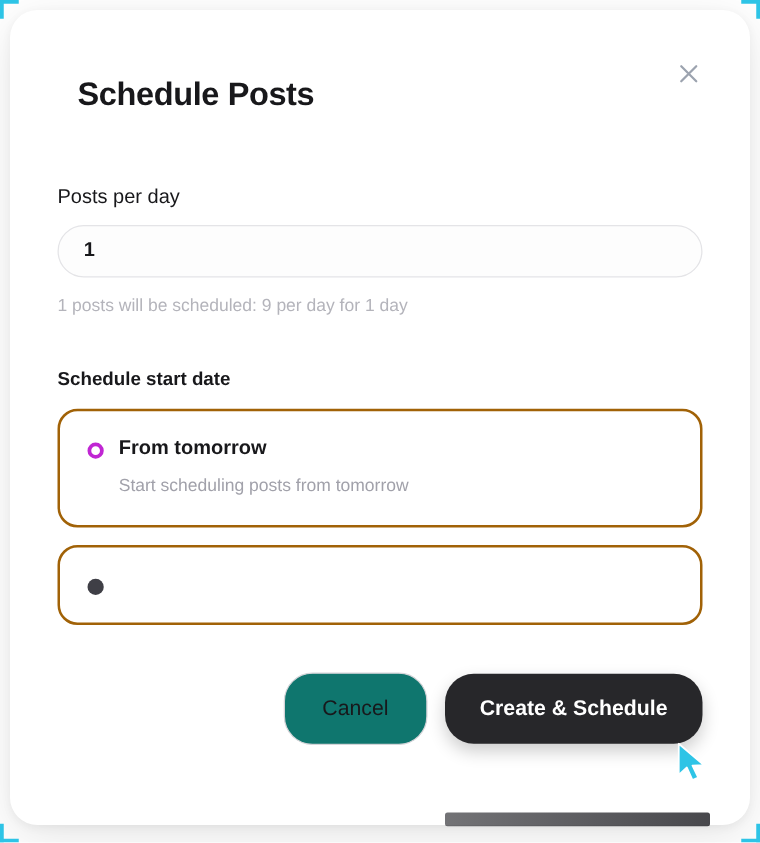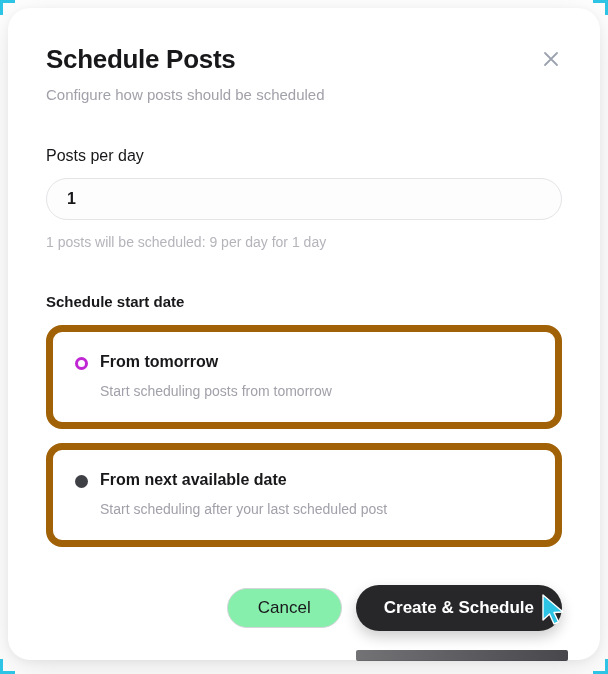--- a/index.html
+++ b/index.html
@@ -32,21 +32,21 @@
     display: flex;
     align-items: flex-start;
     justify-content: space-between;
   }
 
   .title {
     font-size: 26px;
     font-weight: bold;
     color: #18181b;
     letter-spacing: -0.3px;
-    margin: 0;
+    margin: 16px;
     line-height: 1.2;
   }
 
   .close-btn {
     width: 26px;
     height: 26px;
     display: flex;
     align-items: center;
     justify-content: center;
     cursor: pointer;
@@ -94,21 +94,21 @@
 
   .section-label {
     font-size: 15px;
     font-weight: bold;
     color: #18181b;
     margin-top: 43px;
   }
 
   .option-card {
     margin-top: 15px;
-    border: 7px solid #a16207;
+    border: 2px solid #a16207;
     border-radius: 16px;
     padding: 20px 22px 22px 22px;
     background: #fff;
     cursor: pointer;
     display: flex;
     align-items: flex-start;
     box-sizing: border-box;
   }
   .option-card.second { margin-top: 14px; }
 
@@ -144,33 +144,33 @@
 
   .footer {
     margin-top: 38px;
     display: flex;
     justify-content: flex-end;
     align-items: center;
     gap: 14px;
   }
 
   .btn-cancel {
-    height: 40px;
+    height: 58px;
     padding: 0 30px;
     border-radius: 23px;
     border: 1px solid #d4d4d8;
-    background: #86efac;
+    background: #0f766e;
     font-size: 17px;
     color: #18181b;
     font-family: "Liberation Sans", sans-serif;
     cursor: pointer;
   }
 
   .btn-primary {
-    height: 46px;
+    height: 56px;
     padding: 0 28px;
     border-radius: 23px;
     border: none;
     background: #27272a;
     color: #ffffff;
     font-size: 17px;
     font-weight: bold;
     font-family: "Liberation Sans", sans-serif;
     cursor: pointer;
     box-shadow: 0 6px 14px rgba(0,0,0,0.20);
@@ -215,44 +215,39 @@
 
   <div class="header-row">
     <h1 class="title">Schedule Posts</h1>
     <div class="close-btn">
       <svg width="20" height="20" viewBox="0 0 20 20" aria-hidden="true">
         <path d="M4 4 L16 16 M16 4 L4 16" stroke="#9ca3af" stroke-width="1.8" stroke-linecap="round" fill="none"></path>
       </svg>
     </div>
   </div>
 
-  <div class="subtitle">Configure how posts should be scheduled</div>
 
   <div class="field-label">Posts per day</div>
 
   <input class="text-input" type="text" value="1" style="">
 
   <div class="helper-text">1 posts will be scheduled: 9 per day for 1 day</div>
 
   <div class="section-label">Schedule start date</div>
 
   <div class="option-card">
     <span class="radio selected"></span>
     <div>
       <div class="option-title">From tomorrow</div>
       <div class="option-desc">Start scheduling posts from tomorrow</div>
     </div>
   </div>
 
   <div class="option-card second">
     <span class="radio filled"></span>
-    <div>
-      <div class="option-title">From next available date</div>
-      <div class="option-desc">Start scheduling after your last scheduled post</div>
-    </div>
   </div>
 
   <div class="footer">
     <button class="btn-cancel">Cancel</button>
     <button class="btn-primary">Create &amp; Schedule</button>
   </div>
 
 </div>
 
 <div class="smudge"></div>

